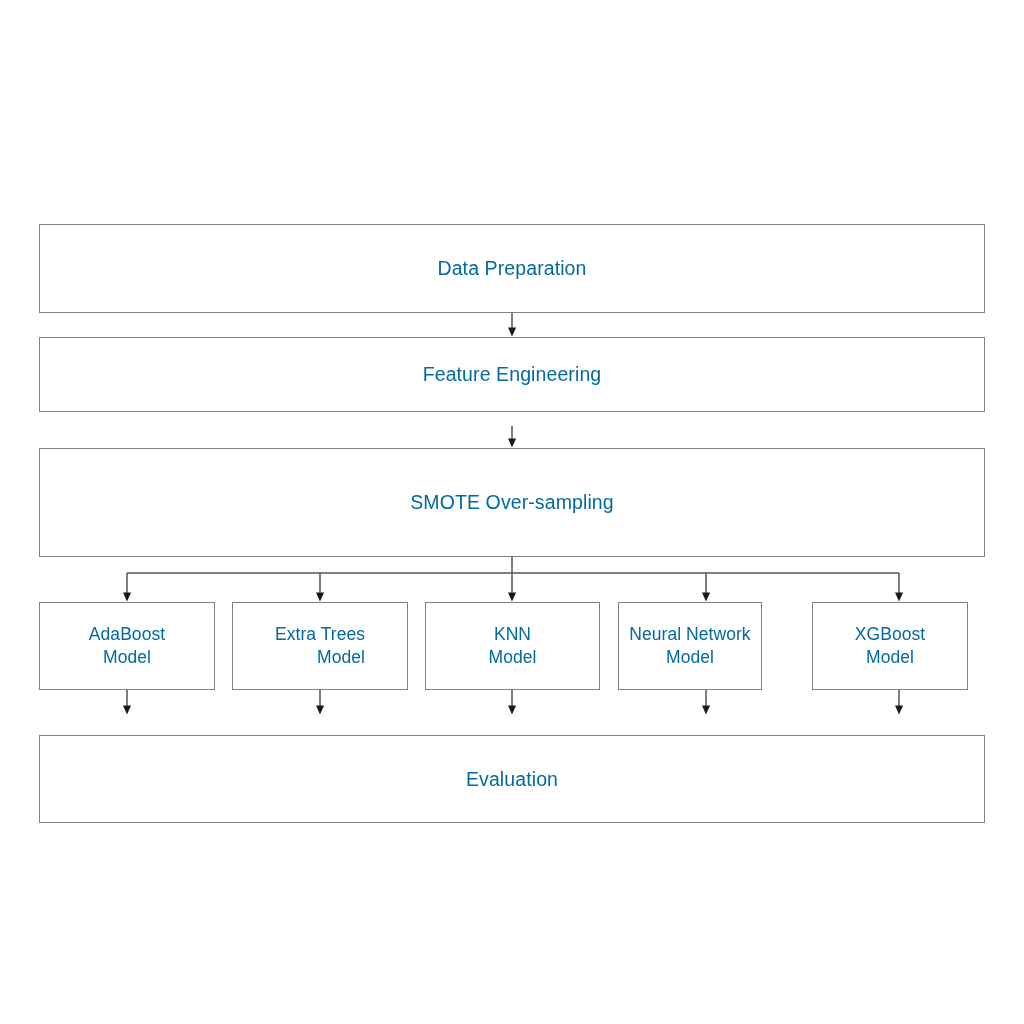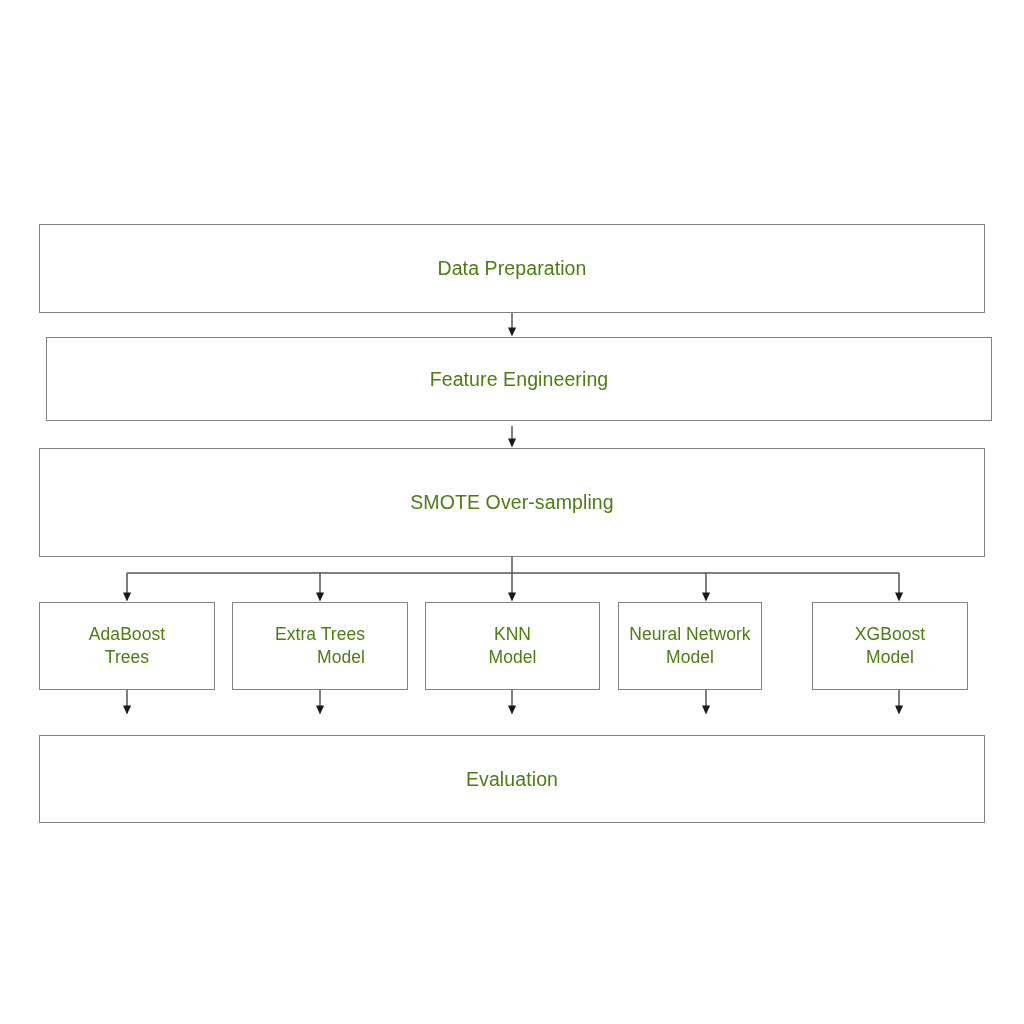--- a/index.html
+++ b/index.html
@@ -30,40 +30,40 @@
   }
   .node {
     position: absolute;
     box-sizing: border-box;
     background: #ffffff;
     border: 1.6px solid #828282;
     display: flex;
     align-items: center;
     justify-content: center;
     text-align: center;
-    color: #4d7c0f;
+    color: #0369a1;
     z-index: 2;
   }
   .node-stage {
     font-size: 19.5px;
     line-height: 1.25;
     letter-spacing: 0.1px;
   }
   .node-model {
     font-size: 17.5px;
     line-height: 1.32;
     letter-spacing: 0.05px;
   }
   .node-label {
     display: block;
     white-space: pre-line;
   }
   
   .stage-data-prep      { left: 39px; top: 224px; width: 946px; height: 89px; }
-  .stage-feature-eng    { left: 39px; top: 337px; width: 946px; height: 84px; margin-left: 7px; }
+  .stage-feature-eng    { left: 39px; top: 337px; width: 946px; height: 75px; }
   .stage-smote          { left: 39px; top: 448px; width: 946px; height: 109px; }
   .stage-evaluation     { left: 39px; top: 735px; width: 946px; height: 88px; }
   
   .model-adaboost       { left: 39px;  top: 602px; width: 176px; height: 88px; }
   .model-extratrees     { left: 232px; top: 602px; width: 176px; height: 88px; text-align: right; }
   .model-knn            { left: 425px; top: 602px; width: 175px; height: 88px; }
   .model-neuralnetwork  { left: 618px; top: 602px; width: 144px; height: 88px; }
   .model-xgboost        { left: 812px; top: 602px; width: 156px; height: 88px; }
 </style>
 </head>
@@ -108,21 +108,21 @@
   <div class="node node-stage stage-feature-eng">
     <span class="node-label">Feature Engineering</span>
   </div>
 
   <div class="node node-stage stage-smote">
     <span class="node-label">SMOTE Over-sampling</span>
   </div>
 
   <div class="node node-model model-adaboost">
     <span class="node-label">AdaBoost
-Trees</span>
+Model</span>
   </div>
 
   <div class="node node-model model-extratrees">
     <span class="node-label">Extra Trees
 Model</span>
   </div>
 
   <div class="node node-model model-knn">
     <span class="node-label">KNN
 Model</span>

